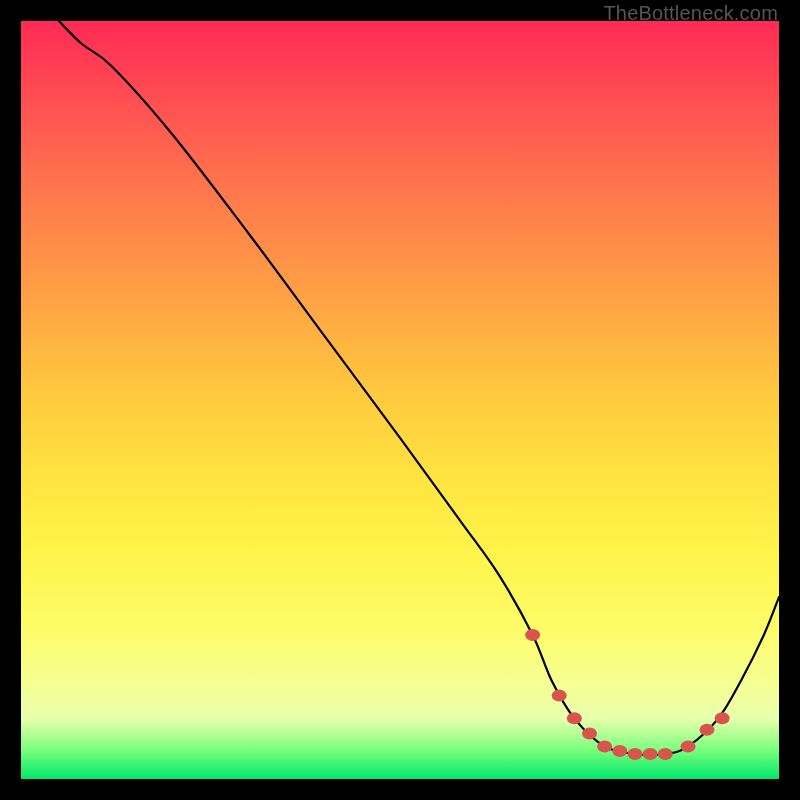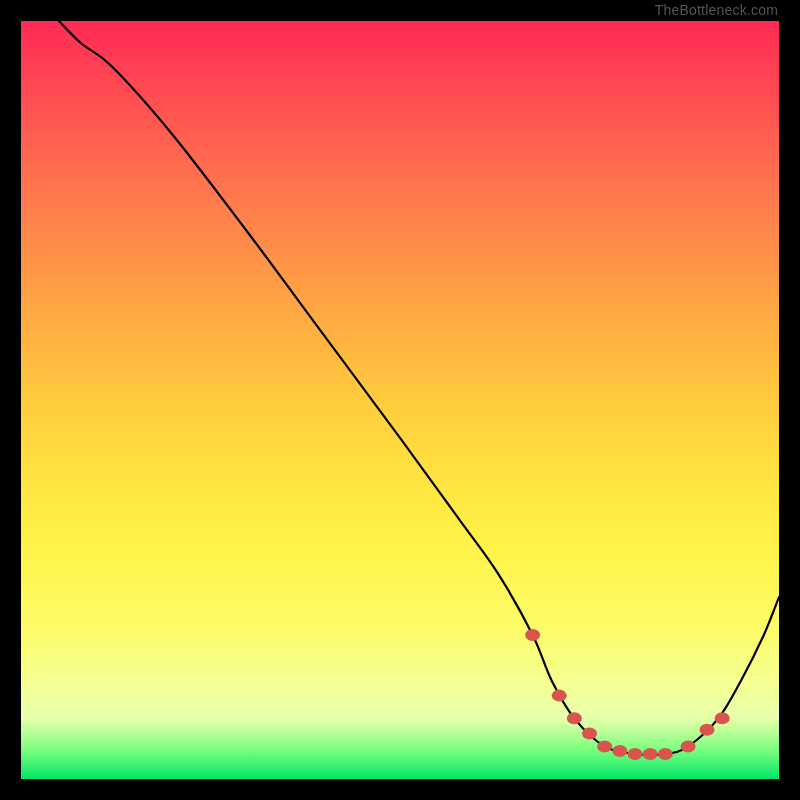--- a/index.html
+++ b/index.html
@@ -36,21 +36,21 @@
   .svg-layer {
     position: absolute;
     top: 0; left: 0;
     width: 758px; height: 758px;
   }
   .attribution {
     position: absolute;
     top: 2px;
     right: 22px;
     color: #555;
-    font-size: 14px;
+    font-size: 20px;
     font-weight: 400;
     letter-spacing: 0.2px;
   }
 </style>
 </head>
 <body>
 
 <div class="frame">
   <div class="attribution">TheBottleneck.com</div>
   <div class="plot">

